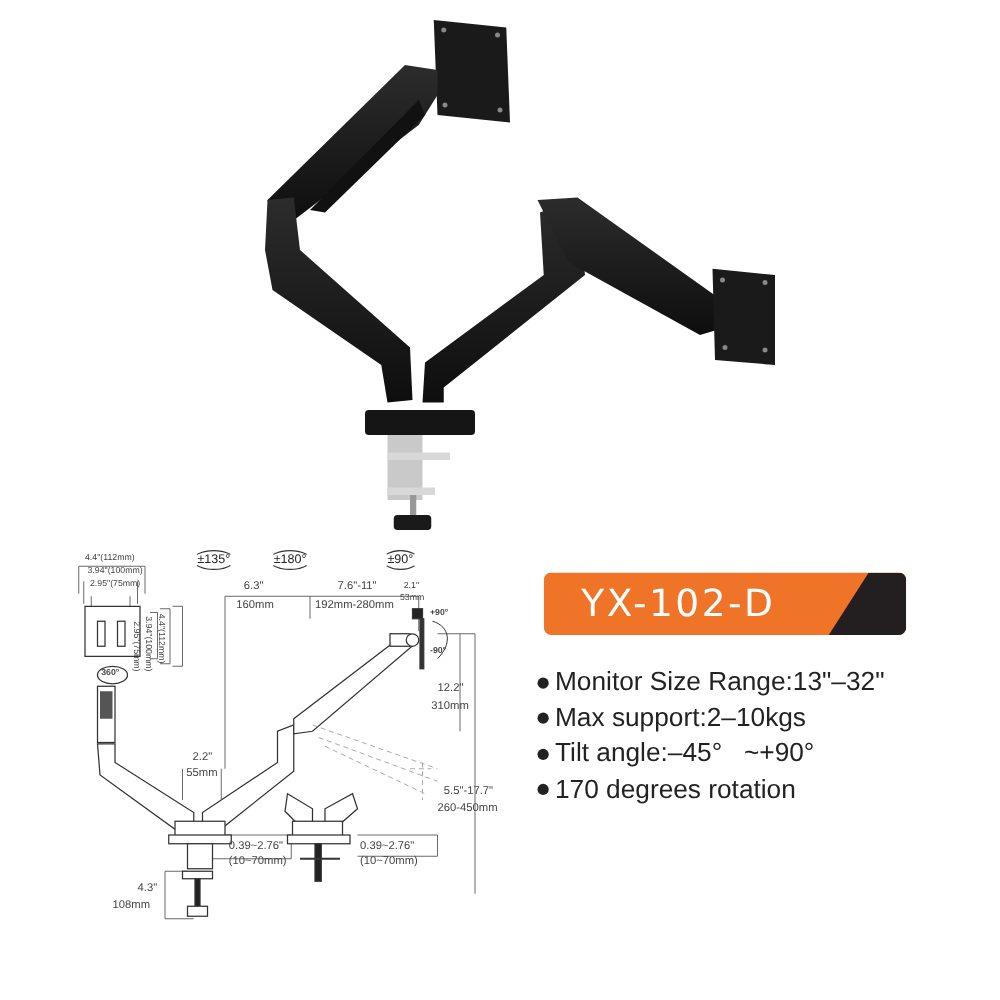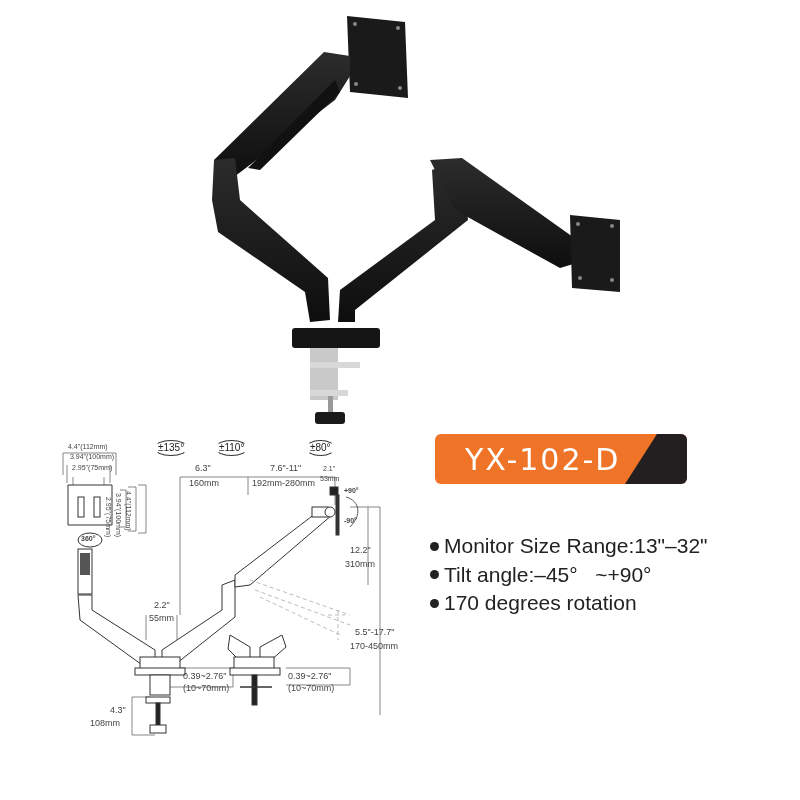--- a/index.html
+++ b/index.html
@@ -7,21 +7,21 @@
   .abs { position:absolute; }
   
   #photo { left:200px; top:10px; width:420px; height:420px; }
   
   #diagram { left:50px; top:435px; width:370px; height:310px; }
   .dim { position:absolute; font-family:"Liberation Sans", sans-serif; color:#444; white-space:nowrap; }
   .dim.small { font-size:7px; }
   .dim.mid { font-size:9px; }
   .rot { position:absolute; font-size:10px; font-weight:normal; color:#222; border:1px solid transparent; border-bottom:1.5px solid #333; border-top:1.5px solid #333; border-radius:50%; padding:0 3px; line-height:14px; }
   
-  #badge { left:435px; top:434px; width:252px; height:50px; border-radius:6px; overflow:hidden; }
+  #badge { left:435px; top:458px; width:290px; height:50px; border-radius:6px; overflow:hidden; }
   #badge .orange { position:absolute; left:0; top:0; width:100%; height:100%; background:#f07428; }
   #badge .dark { position:absolute; right:0; top:0; width:62px; height:100%; background:#231f20; clip-path:polygon(32px 0, 100% 0, 100% 100%, 0 100%); }
   #badge .title { position:absolute; left:30px; top:8px; font-size:30px; color:#fff; letter-spacing:2px; font-family:"DejaVu Sans", sans-serif; font-weight:normal; }
   
   #specs { left:430px; top:532px; width:360px; list-style:none; margin:0; padding:0; }
   #specs li { font-size:21px; line-height:28.5px; color:#222; white-space:nowrap; display:flex; align-items:center; font-family:"Liberation Sans", sans-serif; }
   #specs .bullet { display:inline-block; width:9px; height:9px; border-radius:50%; background:#222; margin-right:5px; flex:none; }
 </style>
 </head>
 <body>
@@ -125,43 +125,43 @@
 
     <g fill="none" stroke="#aaa" stroke-width="0.8" stroke-dasharray="4 3">
       <path d="M200 145 L300 180 M205 155 L300 190 M210 162 L290 200"></path>
       <path d="M288 175 V205 M278 180 H295"></path>
     </g>
 
     <path d="M296 62 C310 66 312 80 300 92" fill="none" stroke="#333" stroke-width="0.8"></path>
   </svg>
 
   <span class="rot" style="left:104px;top:5px">±135°</span>
-  <span class="rot" style="left:165px;top:5px">±110°</span>
-  <span class="rot" style="left:256px;top:5px">±80°</span>
+  <span class="rot" style="left:165px;top:5px">±180°</span>
+  <span class="rot" style="left:256px;top:5px">±90°</span>
   <span class="dim small" style="left:31px;top:100px;font-weight:bold">360°</span>
   <span class="dim small" style="left:294px;top:52px;font-weight:bold">+90°</span>
   <span class="dim small" style="left:294px;top:82px;font-weight:bold">-90°</span>
 
   <span class="dim small" style="left:18px;top:8px">4.4"(112mm)</span>
   <span class="dim small" style="left:20px;top:18px">3.94"(100mm)</span>
   <span class="dim small" style="left:22px;top:29px">2.95"(75mm)</span>
   <span class="dim small" style="left:62px;top:62px;transform:rotate(90deg);transform-origin:left top">2.95"(75mm)</span>
   <span class="dim small" style="left:72px;top:58px;transform:rotate(90deg);transform-origin:left top">3.94"(100mm)</span>
   <span class="dim small" style="left:82px;top:56px;transform:rotate(90deg);transform-origin:left top">4.4"(112mm)</span>
 
   <span class="dim mid" style="left:145px;top:28px">6.3"</span>
   <span class="dim mid" style="left:139px;top:43px">160mm</span>
   <span class="dim mid" style="left:220px;top:28px">7.6"-11"</span>
   <span class="dim mid" style="left:202px;top:43px">192mm-280mm</span>
   <span class="dim small" style="left:273px;top:30px">2.1"</span>
   <span class="dim small" style="left:270px;top:40px">53mm</span>
   <span class="dim mid" style="left:300px;top:110px">12.2"</span>
   <span class="dim mid" style="left:295px;top:124px">310mm</span>
   <span class="dim mid" style="left:305px;top:192px">5.5"-17.7"</span>
-  <span class="dim mid" style="left:300px;top:206px">170-450mm</span>
+  <span class="dim mid" style="left:300px;top:206px">260-450mm</span>
   <span class="dim mid" style="left:104px;top:165px">2.2"</span>
   <span class="dim mid" style="left:99px;top:178px">55mm</span>
   <span class="dim mid" style="left:133px;top:236px">0.39~2.76"</span>
   <span class="dim mid" style="left:133px;top:248px">(10~70mm)</span>
   <span class="dim mid" style="left:238px;top:236px">0.39~2.76"</span>
   <span class="dim mid" style="left:238px;top:248px">(10~70mm)</span>
   <span class="dim mid" style="left:60px;top:270px">4.3"</span>
   <span class="dim mid" style="left:40px;top:283px">108mm</span>
 </div>
 
@@ -171,19 +171,23 @@
   <div class="title">YX-102-D</div>
 </div>
 
 <ul id="specs" class="abs">
   <li>
       <span class="bullet"></span>
       <span>Monitor Size Range:13"–32"</span>
     </li>
   <li>
       <span class="bullet"></span>
+      <span>Max support:2–10kgs</span>
+    </li>
+  <li>
+      <span class="bullet"></span>
       <span style="white-space:pre">Tilt angle:–45°   ~+90°</span>
     </li>
   <li>
       <span class="bullet"></span>
       <span>170 degrees rotation</span>
     </li>
 </ul>
 
 </body></html>

